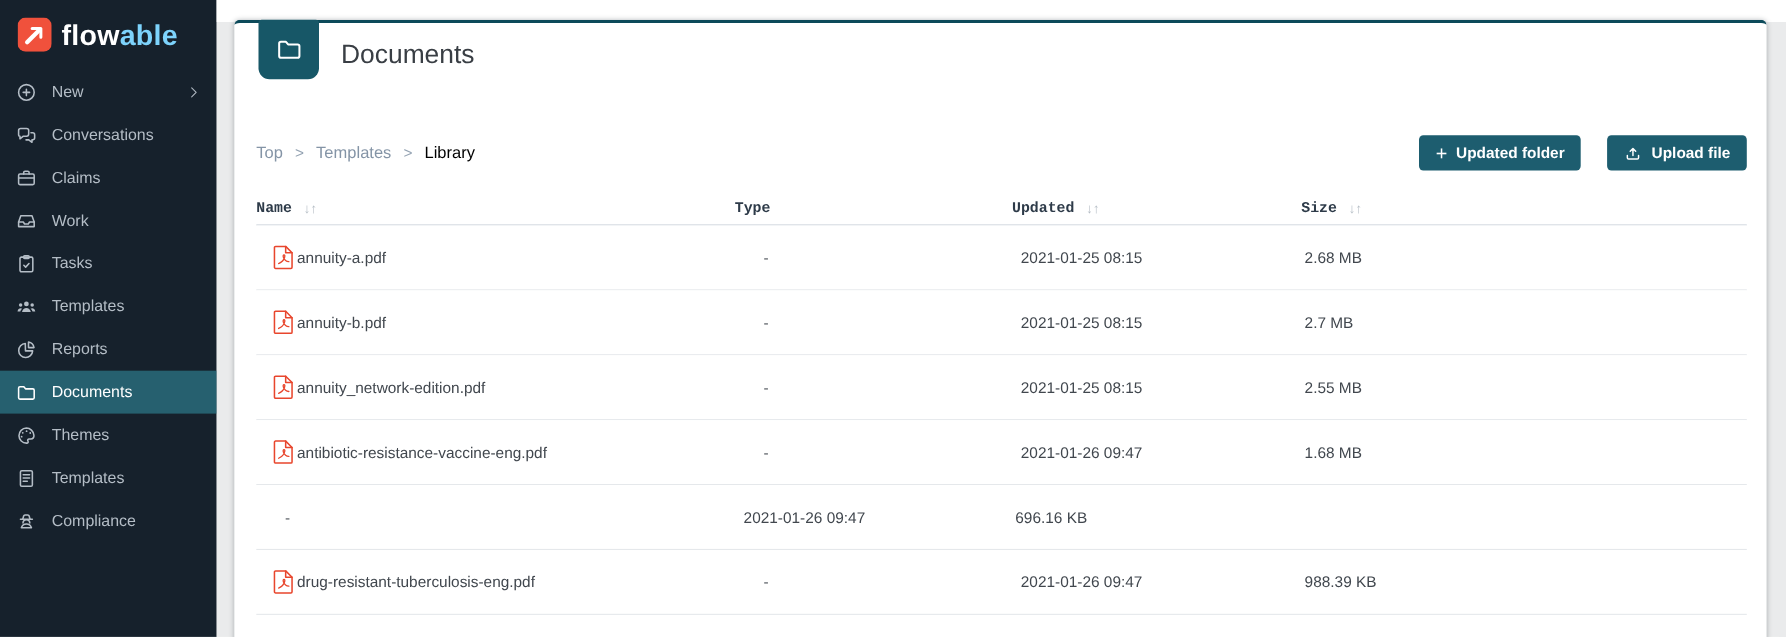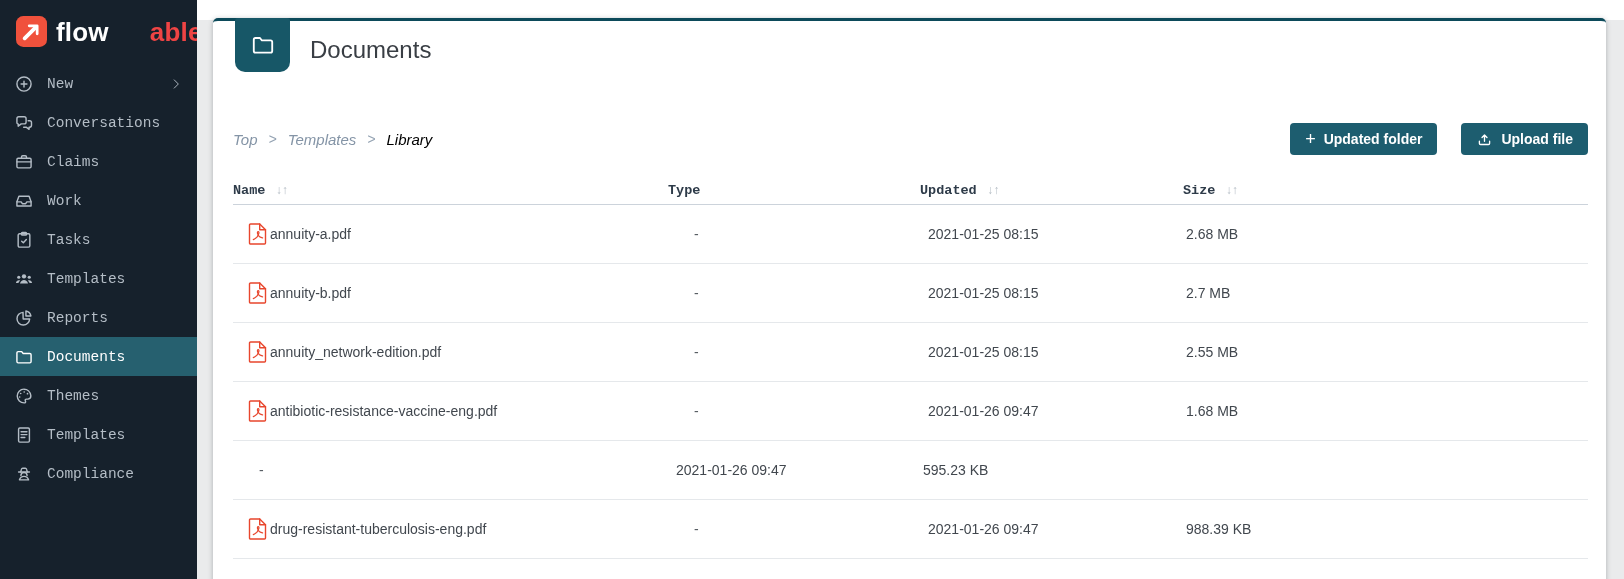--- a/index.html
+++ b/index.html
@@ -10,23 +10,23 @@
   }
   .ic { display:inline-flex; }
   .ic svg { width:100%; height:100%; fill:none; stroke:currentColor; stroke-width:1.7; stroke-linecap:round; stroke-linejoin:round; }
   .ic svg .f { fill:currentColor; stroke:none; }
 
   
   .sidebar { position:absolute; left:0; top:0; width:197px; height:579px; background:var(--sidebar-bg,#16212c); }
   .logo { display:flex; align-items:center; gap:9px; padding:16px 0 0 16px; cursor:pointer; }
   .logo-mark { width:31px; height:31px; flex:none; }
   .logo-text { font-size:26px; font-weight:700; color:#ffffff; letter-spacing:.2px; line-height:1; }
-  .logo-text .able { color:#ef4444;margin-left:41px; }
+  .logo-text .able { color:#7dd3fc; }
   .nav { margin-top:17px; }
-  .side-item { height:39px; display:flex; align-items:center; padding:0 14px 0 14px; color:#b4bdc6; font-size:14.5px; cursor:pointer;font-family:Liberation Mono, monospace; }
+  .side-item { height:39px; display:flex; align-items:center; padding:0 14px 0 14px; color:#b4bdc6; font-size:14.5px; cursor:pointer; }
   .side-item.selected { background:var(--sidebar-selected-bg,#26606f); color:#ffffff; }
   .side-icon { width:20px; height:20px; margin-right:13px; flex:none; }
   .side-chevron { width:14px; height:14px; margin-left:auto; color:#aeb7c0; }
 
   
   .main { position:absolute; left:197px; top:0; right:0; bottom:0; background:#eaebec; }
   .top-strip { position:absolute; top:0; left:0; right:0; height:20px; background:#ffffff; }
   .card {
     position:absolute; left:16px; right:18px; top:18px; bottom:-6px;
     background:#ffffff; border-top:3px solid var(--card-top-border,#0c4a5a);
@@ -36,21 +36,21 @@
   .badge {
     position:absolute; top:-3px; left:22px; width:55px; height:54px;
     background:var(--badge-bg,#175767); border-radius:3px 3px 10px 10px;
     display:flex; align-items:center; justify-content:center; color:#ffffff;
   }
   .badge .ic { width:26px; height:26px; }
   .title-row { height:58px; display:flex; align-items:center; padding-left:77px; }
   .page-title { font-size:24px; color:#393e44; font-weight:400; }
 
   .toolbar { margin-top:44px; height:32px; display:flex; align-items:center; }
-  .breadcrumb { display:flex; align-items:flex-start; gap:11px; font-size:15px;font-style:italic; }
+  .breadcrumb { display:flex; align-items:flex-start; gap:11px; font-size:15px; }
   .crumb { color:#8494a6; cursor:pointer; }
   .crumb.current { color:#000000; font-weight:500; cursor:default; }
   .crumb-sep { color:#93a2b2; font-size:14px; }
   .toolbar-buttons { margin-left:auto; display:flex; gap:24px; }
   .btn {
     height:32px; padding:0 15px; background:var(--accent-teal,#1d5d6f); color:#ffffff;
     font-size:14px; font-weight:600; border:none; border-radius:4px;
     display:flex; align-items:center; gap:8px; cursor:pointer; font-family:inherit;
   }
   .btn .plus { font-size:18px; font-weight:400; line-height:1; }
@@ -325,21 +325,21 @@
               </span>
       <span>antibiotic-resistance-vaccine-eng.pdf</span>
     </div>
     <div class="cell-type">-</div>
     <div class="cell-updated">2021-01-26 09:47</div>
     <div class="cell-size">1.68 MB</div>
   </div>
           <div class="row">
     <div class="cell-type">-</div>
     <div class="cell-updated">2021-01-26 09:47</div>
-    <div class="cell-size">595.23 KB</div>
+    <div class="cell-size">696.16 KB</div>
   </div>
           <div class="row">
     <div class="cell-name">
       <span class="ic pdf-ic">
                 <svg viewBox="0 0 20 24">
                   <path d="M2.5 2h9.2l5.8 5.8V21a1 1 0 0 1-1 1h-14a1 1 0 0 1-1-1V3a1 1 0 0 1 1-1z"></path>
                   <path d="M11.7 2v5.8h5.8"></path>
                   <path d="M5.3 17.6c2.4-1 4.8-3.5 5.5-6 .3-1 .1-1.9-.6-1.9-.8 0-1 1.2-.5 2.4.8 2 2.9 3.6 4.9 3.8" stroke-width="1.2"></path>
                 </svg>
               </span>

